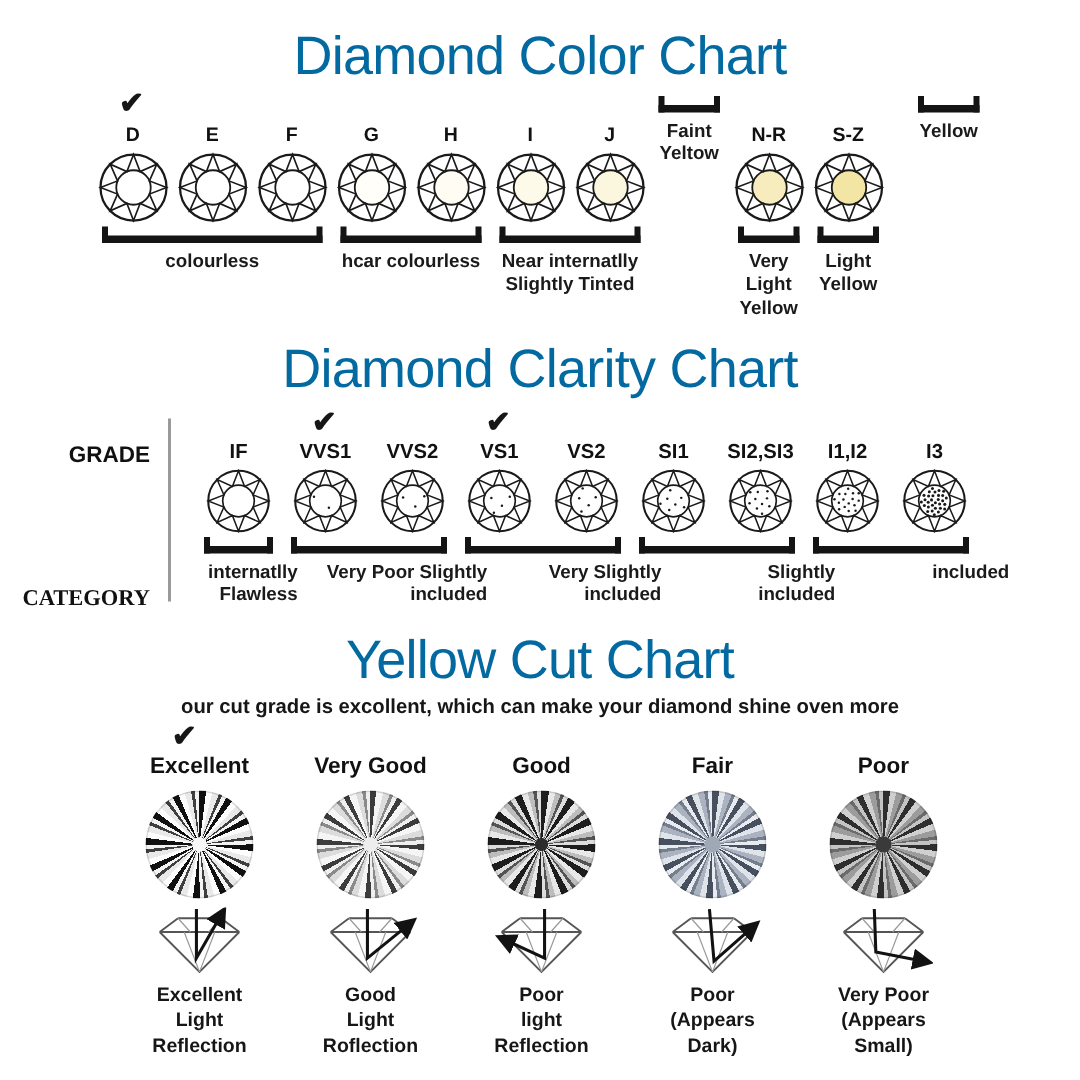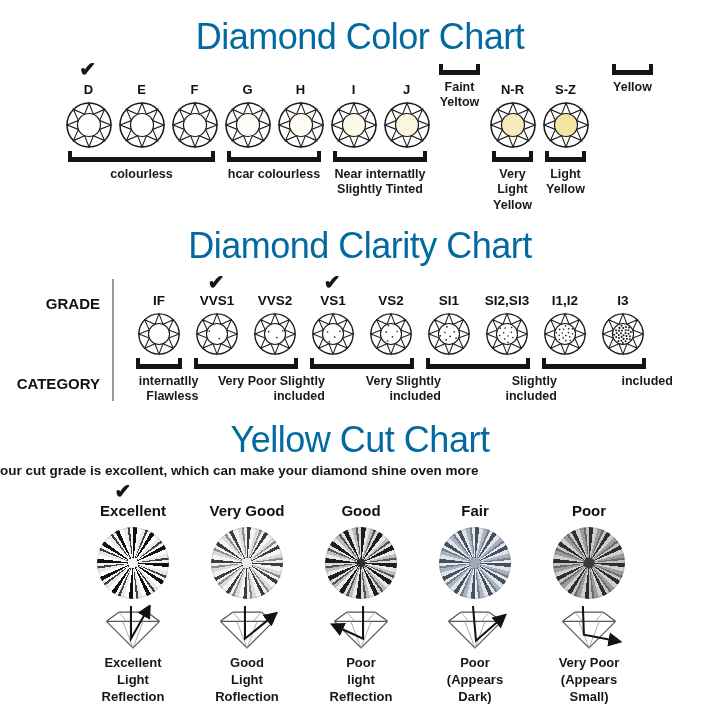--- a/index.html
+++ b/index.html
@@ -44,36 +44,36 @@
     position:relative; width:140%; margin-left:-20%;
   }
   .gap-fancy { margin-left:14px; }
 
   
   .clarity-sec { padding-top:12px; }
   .clrow { display:flex; margin-top:8px; }
   .side { width:112px; position:relative; flex:none; }
   .side-label { position:absolute; right:12px; font-size:15px; font-weight:700; }
   .side-grade { top:20px; }
-  .side-cat   { top:100px; }
+  .side-cat   { top:116px;font-family:Liberation Serif, serif; }
   .vline { width:2px; height:122px; background:#9a9a9a; margin-top:4px; flex:none; }
   .clgroups { display:flex; margin-left:16px; }
   .clgroup { display:flex; flex-direction:column; }
   .cell2 { width:58px; position:relative; padding-top:18px;
            display:flex; flex-direction:column; align-items:center; }
   .cell2 .glabel { font-size:13.5px; }
   .ccap {
     margin-top:5px; text-align:right; font-size:12.5px; font-weight:600;
     line-height:1.25; white-space:pre-line; color:#1a1a1a;
     position:relative; width:136%; margin-left:-18%;
   }
 
   
   .cut-sec { padding-top:14px; }
-  .subtitle { font-size:13.5px; font-weight:600;
+  .subtitle { text-align:center; font-size:13.5px; font-weight:600;
               margin-top:2px; color:#161616; }
   .cutrow { display:flex; margin-left:76px; margin-top:6px; }
   .cutcol { width:114px; position:relative; padding-top:18px;
             display:flex; flex-direction:column; align-items:center; }
   .cutcol .check { transform:translateX(-110%); }
   .cutlabel { font-size:15px; font-weight:600; height:20px; }
   .cutview { width:72px; height:72px; border-radius:50%; margin-top:5px;
              box-shadow:0 0 0 1px rgba(0,0,0,0.15) inset; }
   .cv0 { background:
           radial-gradient(circle, #f7f7f7 0 9%, rgba(0,0,0,0) 10%),

